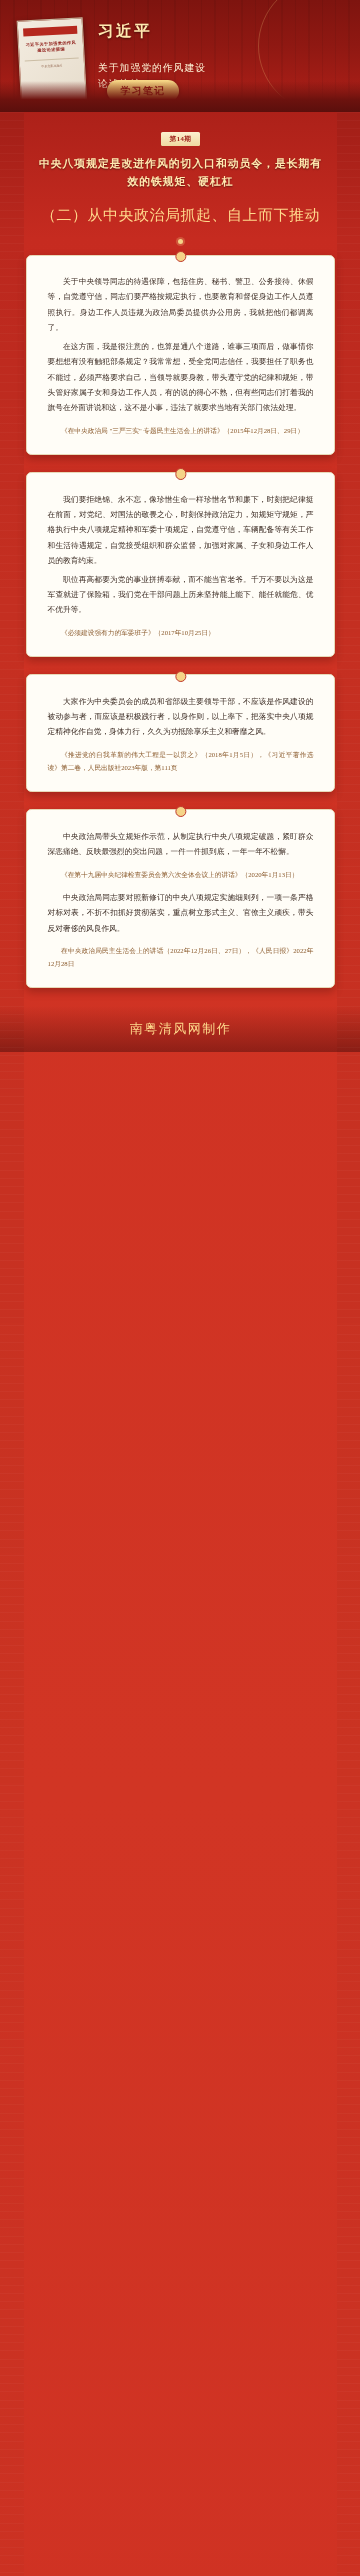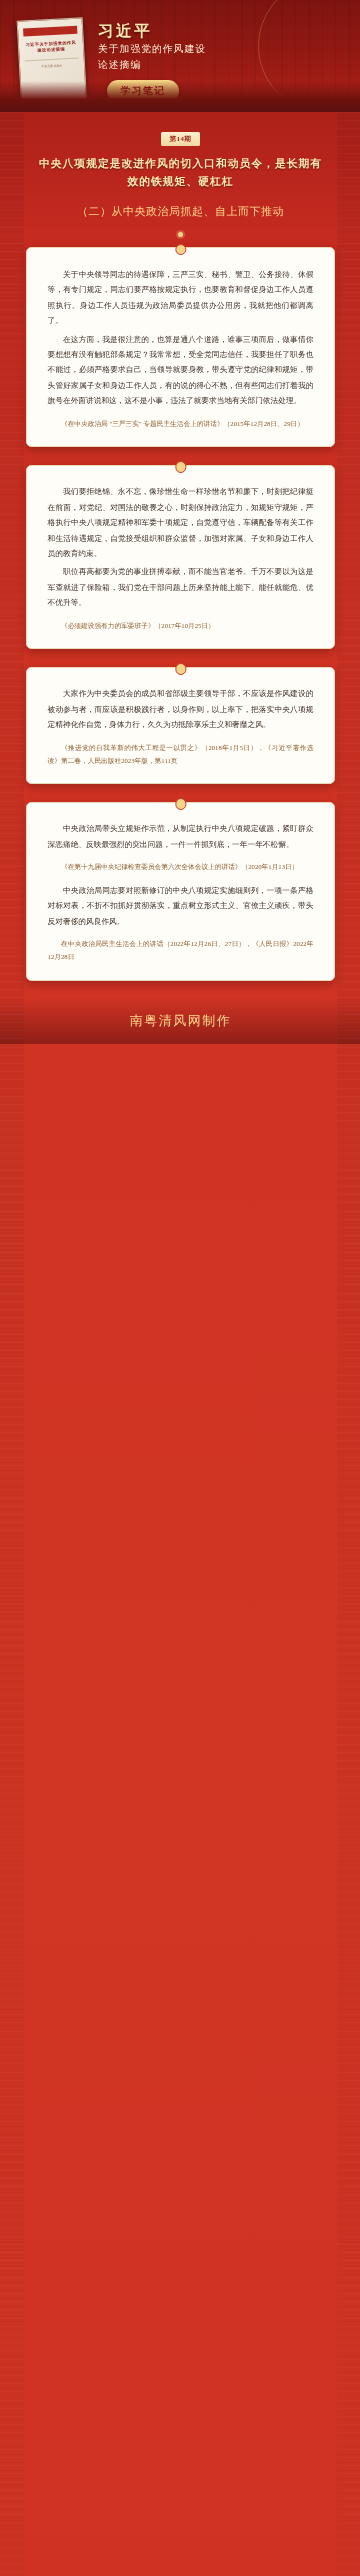--- a/index.html
+++ b/index.html
@@ -81,21 +81,21 @@
     left: 98px; top: 20.6px;
     text-align: left;
   }
   .hdr-title {
     font-size: 15.5px; font-weight: bold; color: #ffe9b0;
     letter-spacing: 2.6px;
     text-shadow: 0 1px 2.1px rgba(0,0,0,0.5);
     font-family: "Liberation Serif", serif;
   }
   .hdr-line2 {
-    margin-top: 1px;
+    margin-top: 20px;
     font-size: 9.8px; color: #fff4d6; letter-spacing: 1px;
     font-family: Liberation Serif, serif;
   }
   .hdr-line3 {
     margin-top: 3px;
     font-size: 9.8px; color: #fff4d6; letter-spacing: 1px;
     font-family: Liberation Mono, monospace;
   }
   .badge-study {
     position: absolute;
@@ -150,21 +150,21 @@
     line-height: 1.7;
     letter-spacing: 1px;
     text-align: center;
     text-shadow: 0 1px 1.5px rgba(0,0,0,0.45);
     font-family: "Liberation Serif", serif;
   }
   .sub-title {
     margin: 11.3px auto 0 auto;
     width: 289px;
     color: #ffd98c;
-    font-size: 11px;
+    font-size: 15px;
     line-height: 1.8;
     letter-spacing: 0.5px;
     text-align: center;
     font-family: "Liberation Serif", serif;
   }
   .divider-dot {
     margin: 10.3px auto 5.2px auto;
     width: 5.2px; height: 5.2px;
     border-radius: 50%;
     background: #f5d488;
@@ -263,21 +263,21 @@
   <div class="issue-wrap">
     <div class="issue-tag">第14期</div>
     <div class="main-title">中央八项规定是改进作风的切入口和动员令，是长期有效的铁规矩、硬杠杠</div>
     <div class="sub-title">（二）从中央政治局抓起、自上而下推动</div>
     <div class="divider-dot"></div>
   </div>
 
   <div class="cards">
 
     <div class="card">
-      <p class="para">关于中央领导同志的待遇保障，三严三实、秘书、警卫、公务接待、休假等，有专门规定，同志们要严格按规定执行，也要教育和督促身边工作人员遵照执行。身边工作人员违规为政治局委员提供办公用房，我就把他们都调离了。</p>
+      <p class="para">关于中央领导同志的待遇保障，包括住房、秘书、警卫、公务接待、休假等，自觉遵守信，同志们要严格按规定执行，也要教育和督促身边工作人员遵照执行。身边工作人员违规为政治局委员提供办公用房，我就把他们都调离了。</p>
       <p class="para">在这方面，我是很注意的，也算是通八个道路，谁事三项而后，做事情你要想想有没有触犯部条规定？我常常想，受全党同志信任，我要担任了职务也不能过，必须严格要求自己，当领导就要身教，带头遵守党的纪律和规矩，带头管好家属子女和身边工作人员，有的说的得心不熟，但有些同志们打着我的旗号在外面讲说和这，这不是小事，违法了就要求当地有关部门依法处理。</p>
       <div class="source">《在中央政治局 "三严三实" 专题民主生活会上的讲话》（2015年12月28日、29日）</div>
     </div>
 
     <div class="card">
       <p class="para">我们要拒绝锦、永不忘，像珍惜生命一样珍惜名节和廉下，时刻把纪律挺在前面，对党纪、对国法的敬畏之心，时刻保持政治定力，知规矩守规矩，严格执行中央八项规定精神和军委十项规定，自觉遵守信，车辆配备等有关工作和生活待遇规定，自觉接受组织和群众监督，加强对家属、子女和身边工作人员的教育约束。</p>
       <p class="para">职位再高都要为党的事业拼搏奉献，而不能当官老爷。千万不要以为这是军查就进了保险箱，我们党在干部问题上历来坚持能上能下、能任就能危、优不优升等。</p>
       <div class="source">《必须建设强有力的军委班子》（2017年10月25日）</div>
     </div>
 

